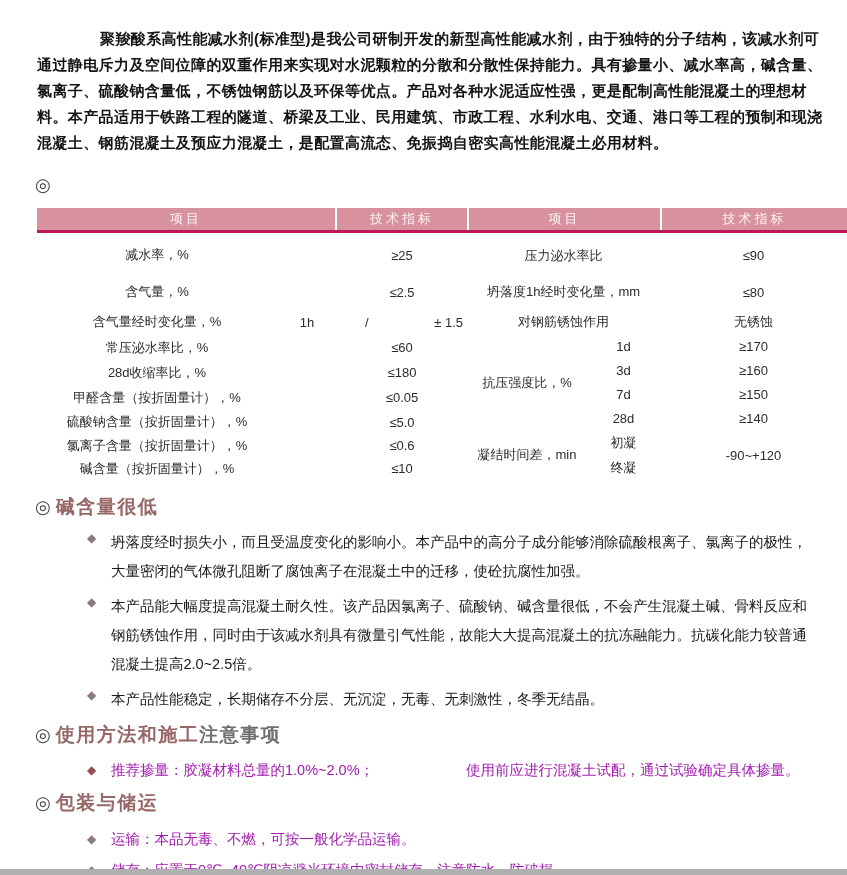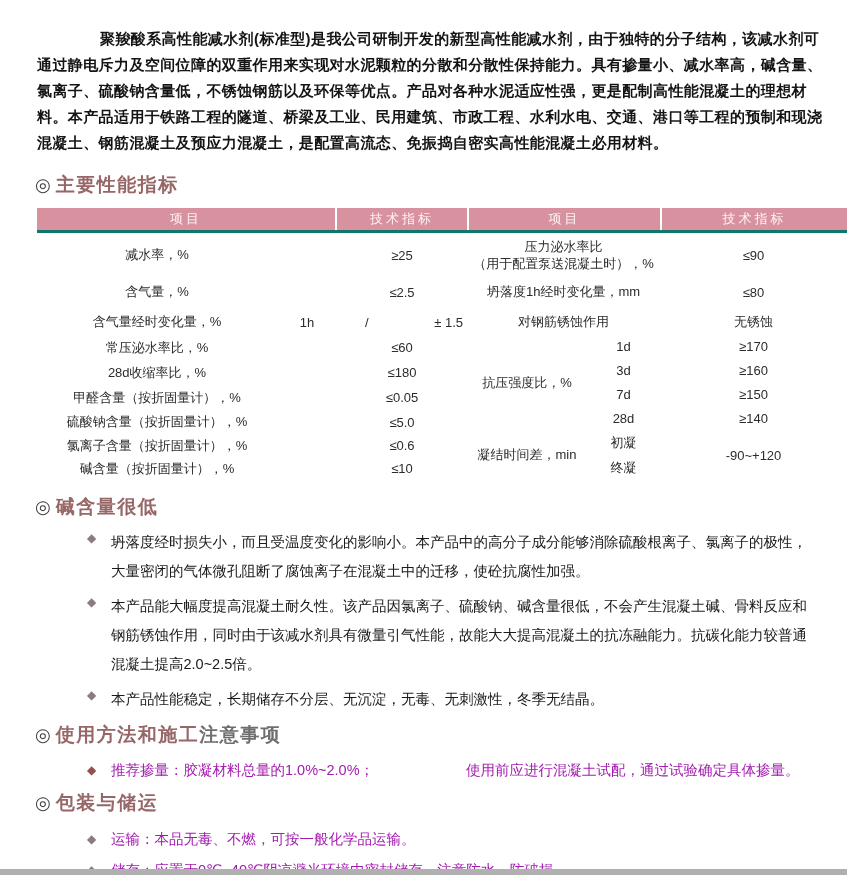--- a/index.html
+++ b/index.html
@@ -29,21 +29,21 @@
   
   .sec-head{display:flex;align-items:center;margin:16px 0 0 -2px;height:26px;}
   .sec-icon{font-size:18px;color:#3f3f3f;font-weight:700;margin-right:5px;line-height:1;}
   .sec-title{font-size:19px;font-weight:700;color:#976767;letter-spacing:1.5px;}
   .sec-title .tail{color:#6e6e6e;}
 
   
   .perf-table{display:flex;width:810px;margin-top:10px;font-size:13px;color:#2b2b2b;}
   .tcol-left{width:430px;}
   .tcol-right{width:380px;}
-  .thead{display:flex;height:22px;background:#d8919f;border-bottom:3px solid #0f766e;}
+  .thead{display:flex;height:22px;background:#d8919f;border-bottom:3px solid #be185d;}
   .th{color:#fdf3f4;font-size:13px;letter-spacing:3px;display:flex;align-items:center;justify-content:center;}
   .th-item-l{width:298px;border-right:2px solid #fff;}
   .th-val-l{flex:1;}
   .th-item-r{width:191px;border-right:2px solid #fff;border-left:2px solid #fff;}
   .th-val-r{flex:1;}
   .tbody{padding-top:2px;}
   .trow{display:flex;align-items:center;}
   .cell-label{width:300px;display:flex;align-items:center;position:relative;}
   .cell-label .lbl{flex:1;text-align:center;padding-right:60px;}
   .cell-label .lbl.nopad{padding-right:0;}
@@ -78,21 +78,20 @@
 </style>
 </head>
 <body>
 
 <div class="page">
 
   <p class="intro">聚羧酸系高性能减水剂(标准型)是我公司研制开发的新型高性能减水剂，由于独特的分子结构，该减水剂可通过静电斥力及空间位障的双重作用来实现对水泥颗粒的分散和分散性保持能力。具有掺量小、减水率高，碱含量、氯离子、硫酸钠含量低，不锈蚀钢筋以及环保等优点。产品对各种水泥适应性强，更是配制高性能混凝土的理想材料。本产品适用于铁路工程的隧道、桥梁及工业、民用建筑、市政工程、水利水电、交通、港口等工程的预制和现浇混凝土、钢筋混凝土及预应力混凝土，是配置高流态、免振捣自密实高性能混凝土必用材料。</p>
 
   <div class="sec-head">
     <span class="sec-icon">◎</span>
-    <span class="sec-title">主要性能指标</span>
   </div>
 
   <div class="perf-table">
 
     <div class="tcol-left">
       <div class="thead">
         <div class="th th-item-l">项目</div>
         <div class="th th-val-l">技术指标</div>
       </div>
       <div class="tbody">
@@ -160,21 +159,20 @@
     <div class="tcol-right">
       <div class="thead">
         <div class="th th-item-r">项目</div>
         <div class="th th-val-r">技术指标</div>
       </div>
       <div class="tbody">
         <div class="trow" style="height:40px">
           <div class="cell-label" style="width:193px;">
             <div class="lbl nopad two-line">
               <div>压力泌水率比</div>
-              <div>（用于配置泵送混凝土时），%</div>
             </div>
           </div>
           <div class="cell-value">≤90</div>
         </div>
         <div class="trow" style="height:34px">
           <div class="cell-label" style="width:193px;">
               <span class="lbl nopad">坍落度1h经时变化量，mm</span>
             </div>
           <div class="cell-value">≤80</div>
         </div>

